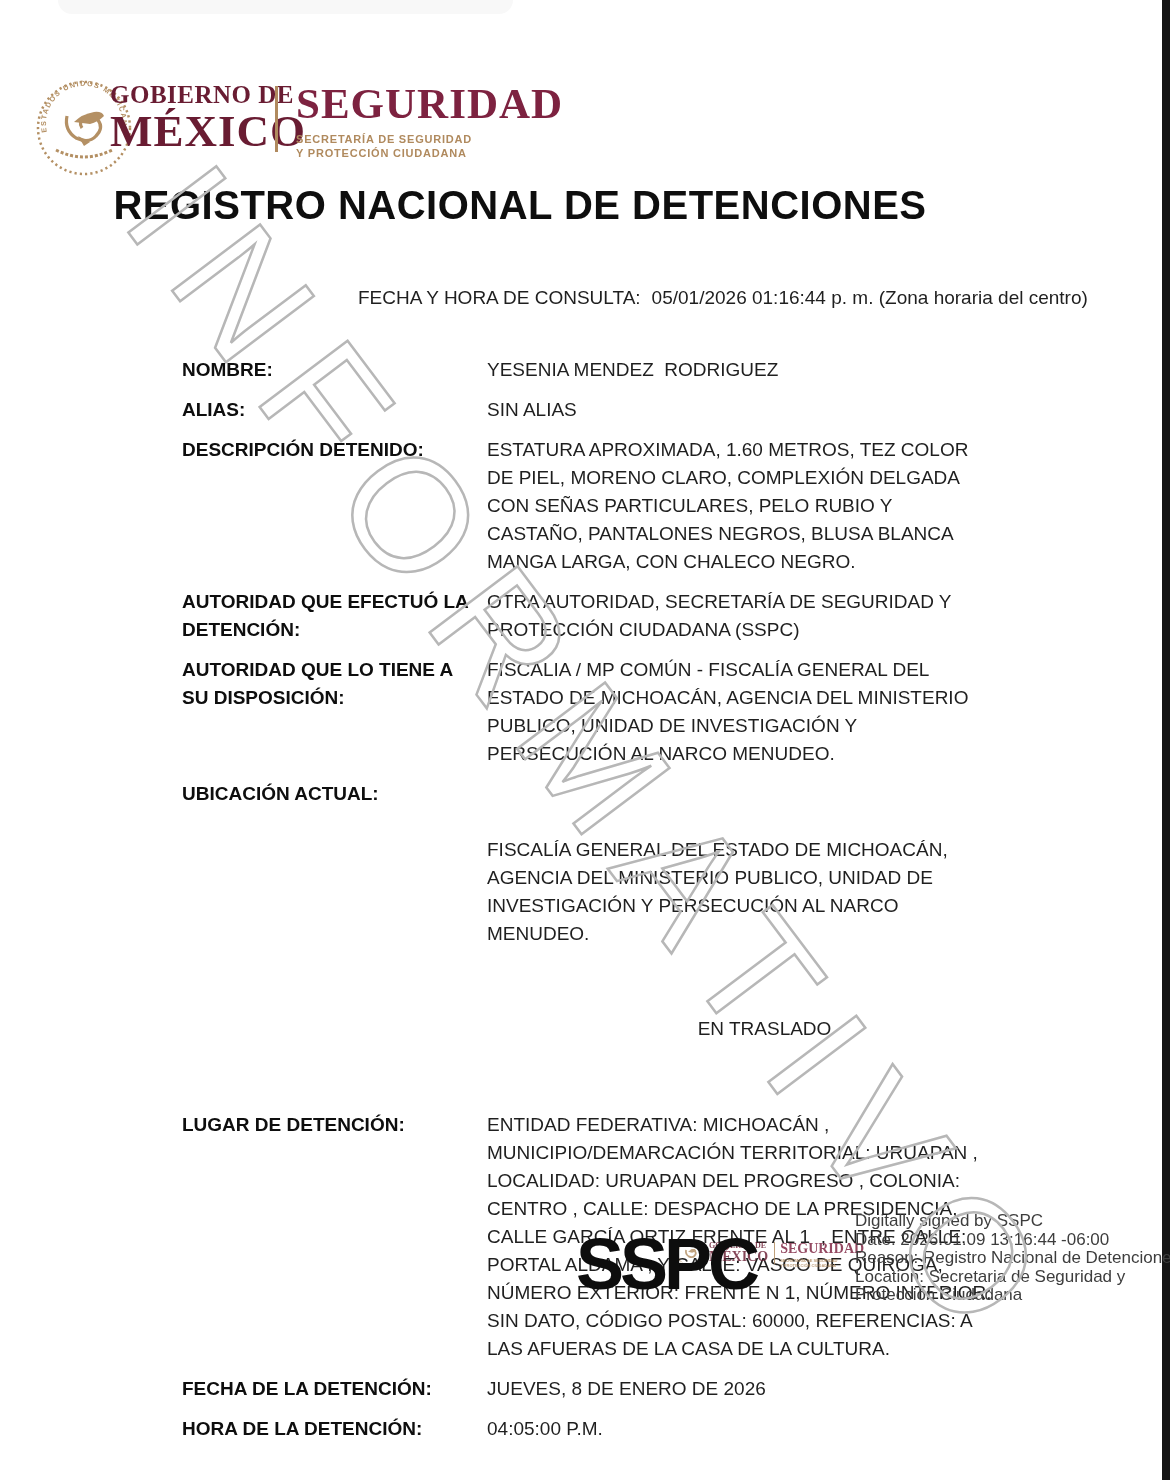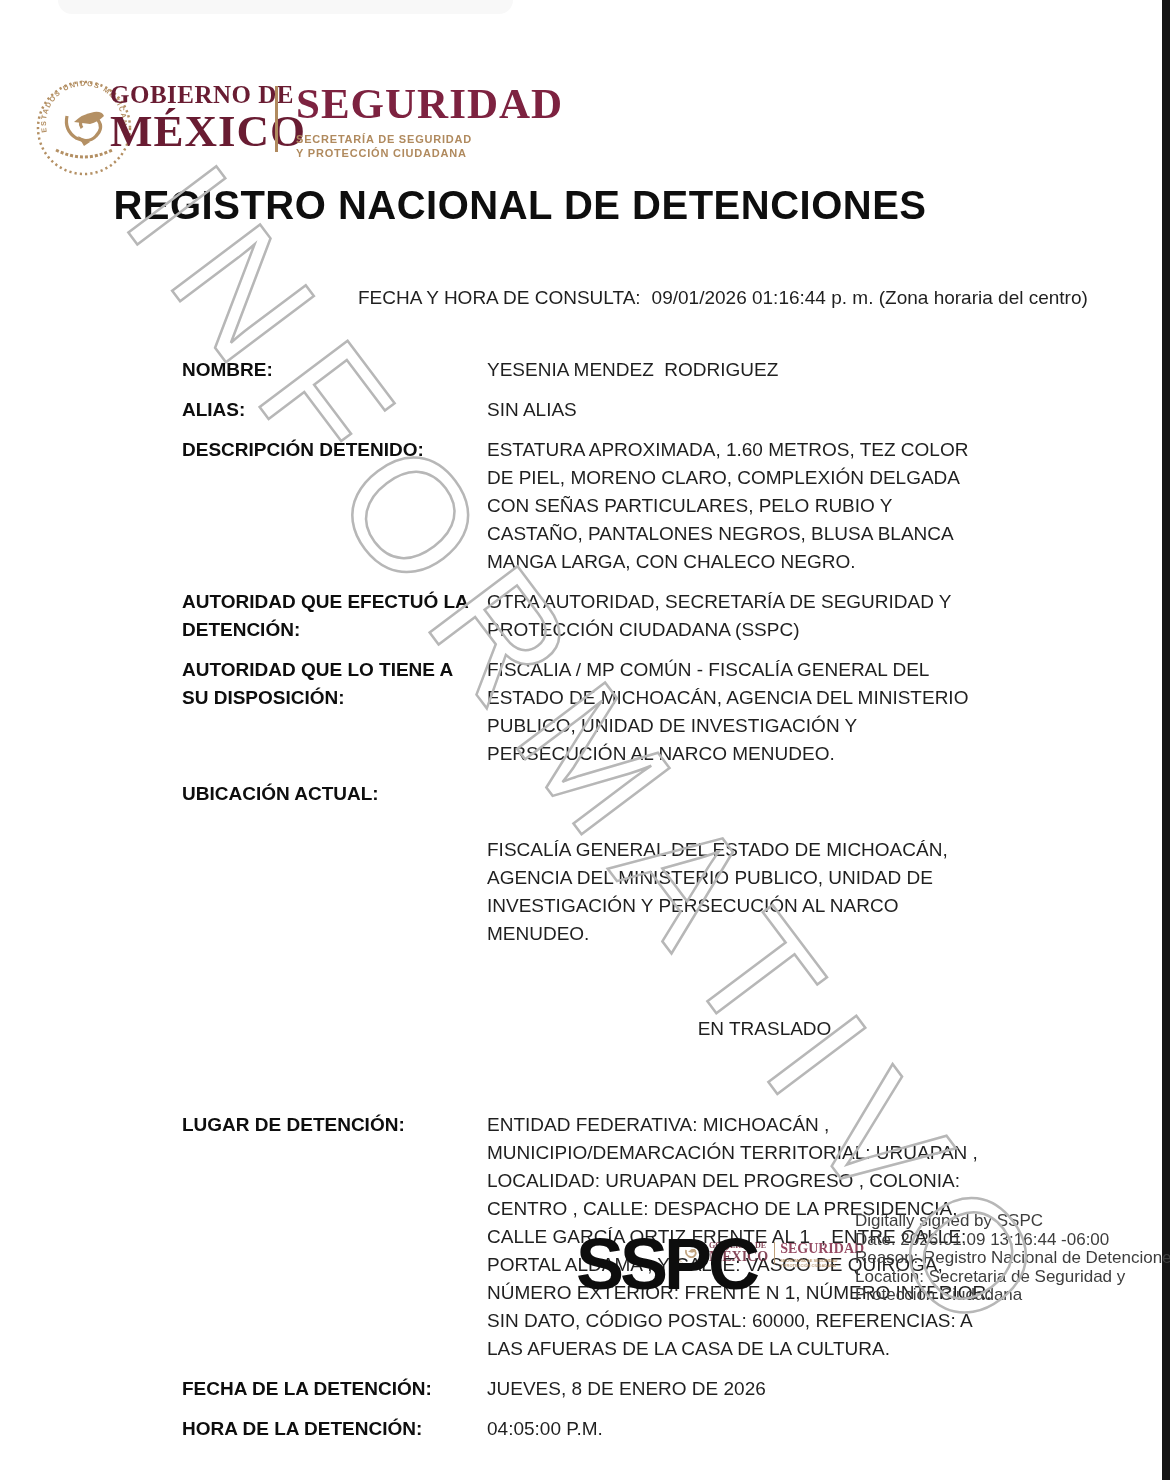--- a/index.html
+++ b/index.html
@@ -93,21 +93,21 @@
     <div class="divider"></div>
     <div class="agency">
       <div class="name">SEGURIDAD</div>
       <div class="subs">SECRETARÍA DE SEGURIDAD
 Y PROTECCIÓN CIUDADANA</div>
     </div>
   </div>
 
   <div class="doc-title">REGISTRO NACIONAL DE DETENCIONES</div>
 
-  <div class="consulta"><span>FECHA Y HORA DE CONSULTA:</span><span class="val">09/01/2026 01:16:44 p. m. (Zona horaria del centro)</span></div>
+  <div class="consulta"><span>FECHA Y HORA DE CONSULTA:</span><span class="val">05/01/2026 01:16:44 p. m. (Zona horaria del centro)</span></div>
 
   <div class="fields">
     <div class="frow">
       <div class="flabel">NOMBRE:</div>
       <div class="fvalue">YESENIA MENDEZ  RODRIGUEZ</div>
     </div>
     <div class="frow">
       <div class="flabel">ALIAS:</div>
       <div class="fvalue">SIN ALIAS</div>
     </div>

